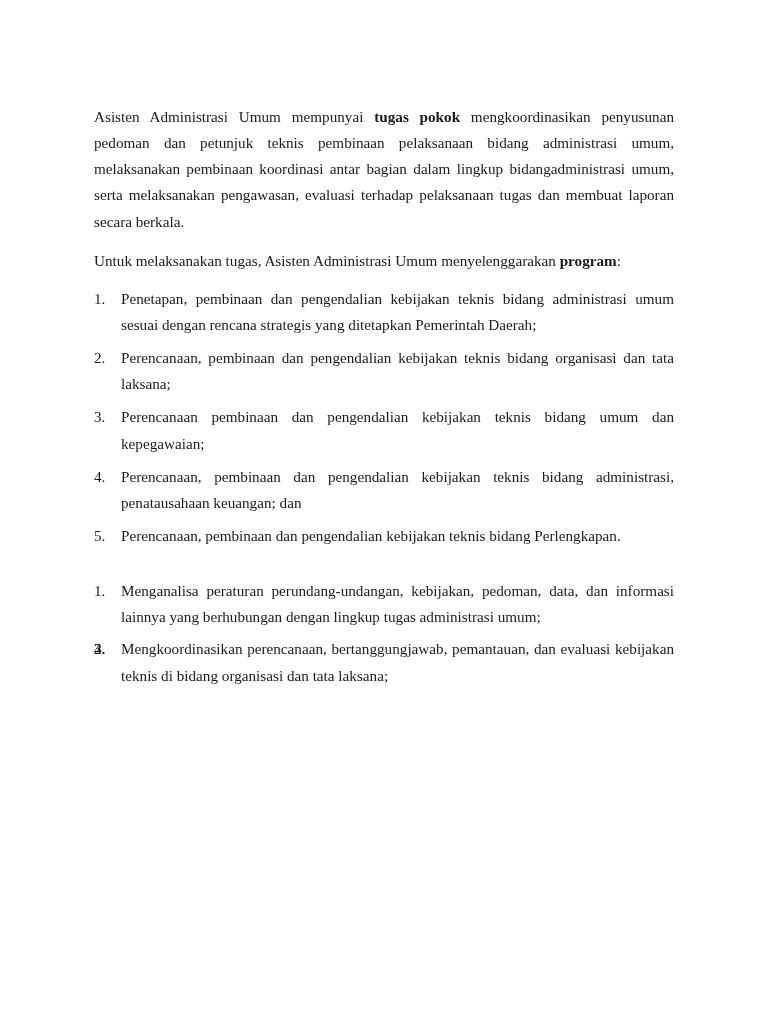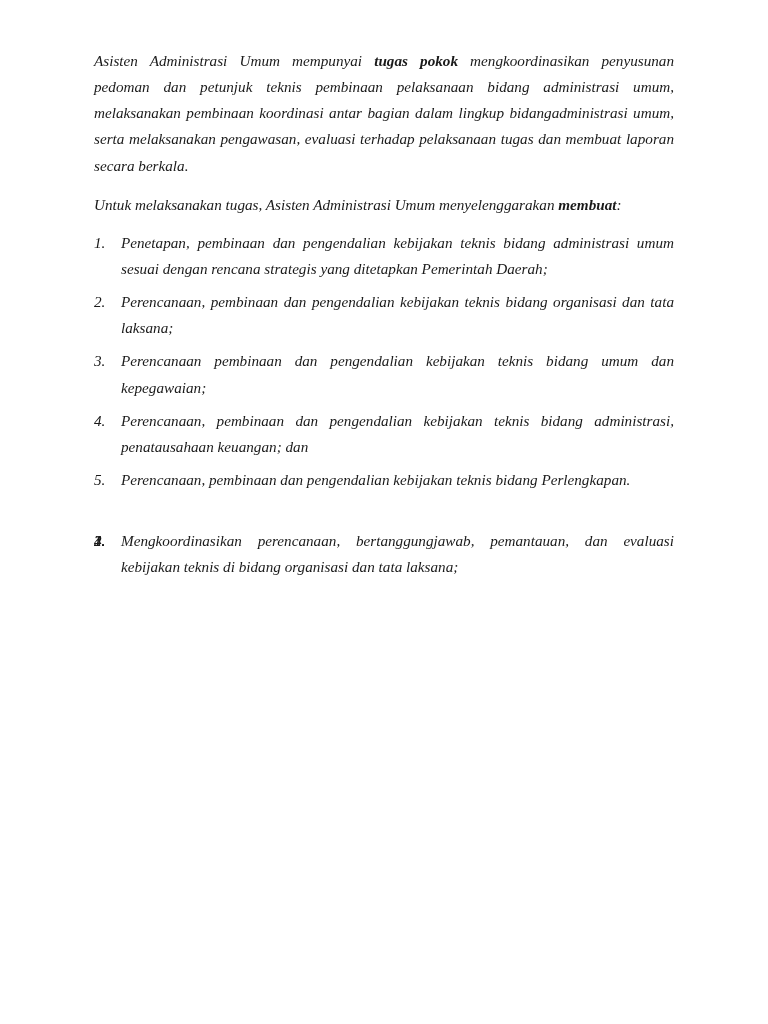--- a/index.html
+++ b/index.html
@@ -12,22 +12,21 @@
     height: 1024px;
     font-family: "Liberation Serif", serif;
     color: #1a1a1a;
   }
   .page {
     position: relative;
     width: 768px;
     height: 1024px;
     background: #ffffff;
     box-sizing: border-box;
-    padding: 48px 94px 0 94px;
-    font-style: italic;
+    padding: 104px 94px 0 94px;
   }
   .doc-body {
     width: 580px;
   }
   p.para {
     margin: 0 0 13px 0;
     font-size: 15.2px;
     line-height: 1.72;
     text-align: justify;
     text-justify: inter-word;
@@ -77,21 +76,21 @@
 <div class="page">
   <div class="doc-body">
 
     <p class="para">
       <span>Asisten   Administrasi   Umum mempunyai </span><b>tugas pokok</b><span> mengkoordinasikan   penyusunan pedoman  dan  petunjuk  teknis  pembinaan  pelaksanaan  bidang administrasi  umum, melaksanakan  pembinaan  koordinasi  antar bagian  dalam  lingkup  bidangadministrasi  umum, serta  melaksanakan  pengawasan,  evaluasi  terhadap  pelaksanaan  tugas  dan  membuat  laporan secara berkala.</span>
     </p>
 
 
 
     <p class="para tight">
-      <span>Untuk melaksanakan tugas, Asisten Administrasi Umum menyelenggarakan </span><b> membuat</b><span>:</span>
+      <span>Untuk melaksanakan tugas, Asisten Administrasi Umum menyelenggarakan </span><b> program</b><span>:</span>
     </p>
 
     <ol class="numlist first">
       <li>
         <span class="marker">1.</span>
         <span>Penetapan, pembinaan dan pengendalian kebijakan teknis bidang administrasi umum sesuai dengan rencana strategis yang ditetapkan Pemerintah Daerah;</span>
       </li>
       <li>
         <span class="marker">2.</span>
         <span>Perencanaan, pembinaan dan pengendalian kebijakan teknis bidang organisasi dan tata laksana;</span>
@@ -109,20 +108,21 @@
         <span>Perencanaan, pembinaan dan pengendalian kebijakan teknis bidang Perlengkapan.</span>
       </li>
     </ol>
 
     <div class="spacer-md"></div>
 
 
     <ol class="numlist second">
       <li>
         <span class="marker">1.</span>
+        <span>Menganalisa peraturan perundang-undangan, kebijakan, pedoman, data, dan informasi lainnya yang berhubungan dengan lingkup tugas administrasi umum;</span>
       </li>
       <li>
         <span class="marker">2.</span>
       </li>
       <li>
         <span class="marker">3.</span>
       </li>
       <li>
         <span class="marker">4.</span>
         <span>Mengkoordinasikan  perencanaan,   bertanggungjawab,   pemantauan,   dan   evaluasi kebijakan teknis di bidang organisasi dan tata laksana;</span>

